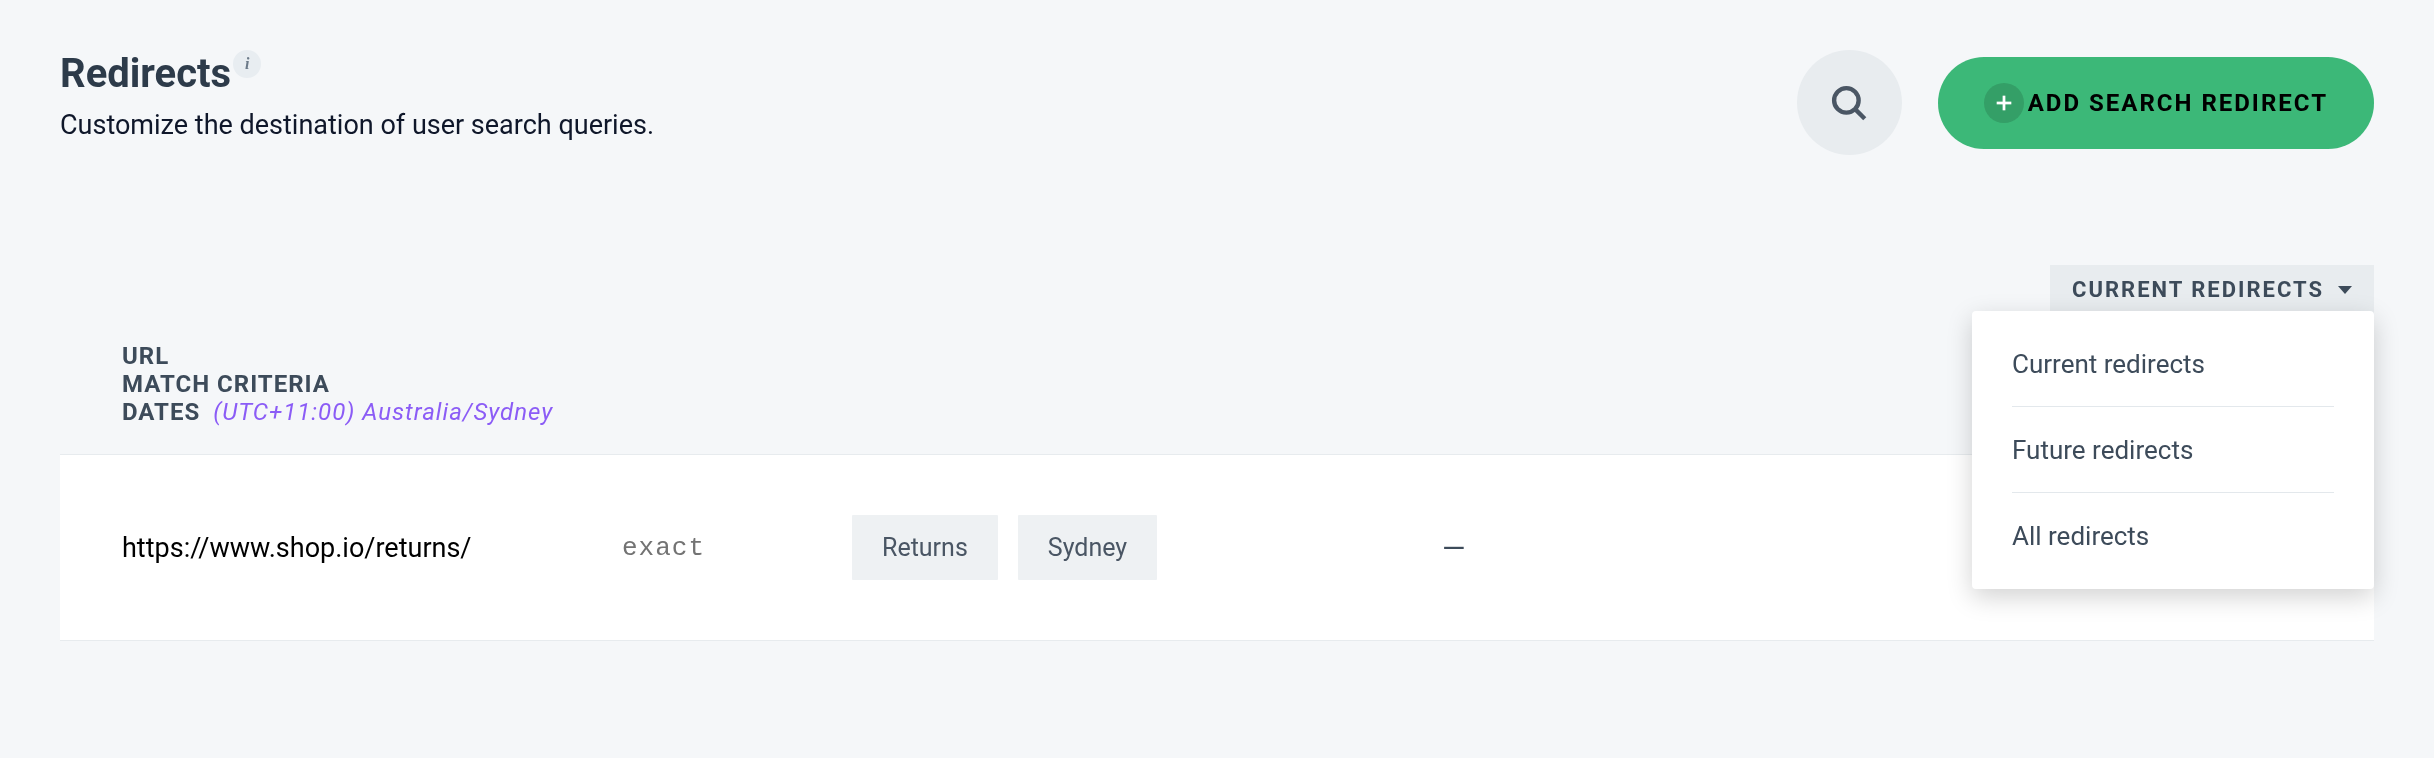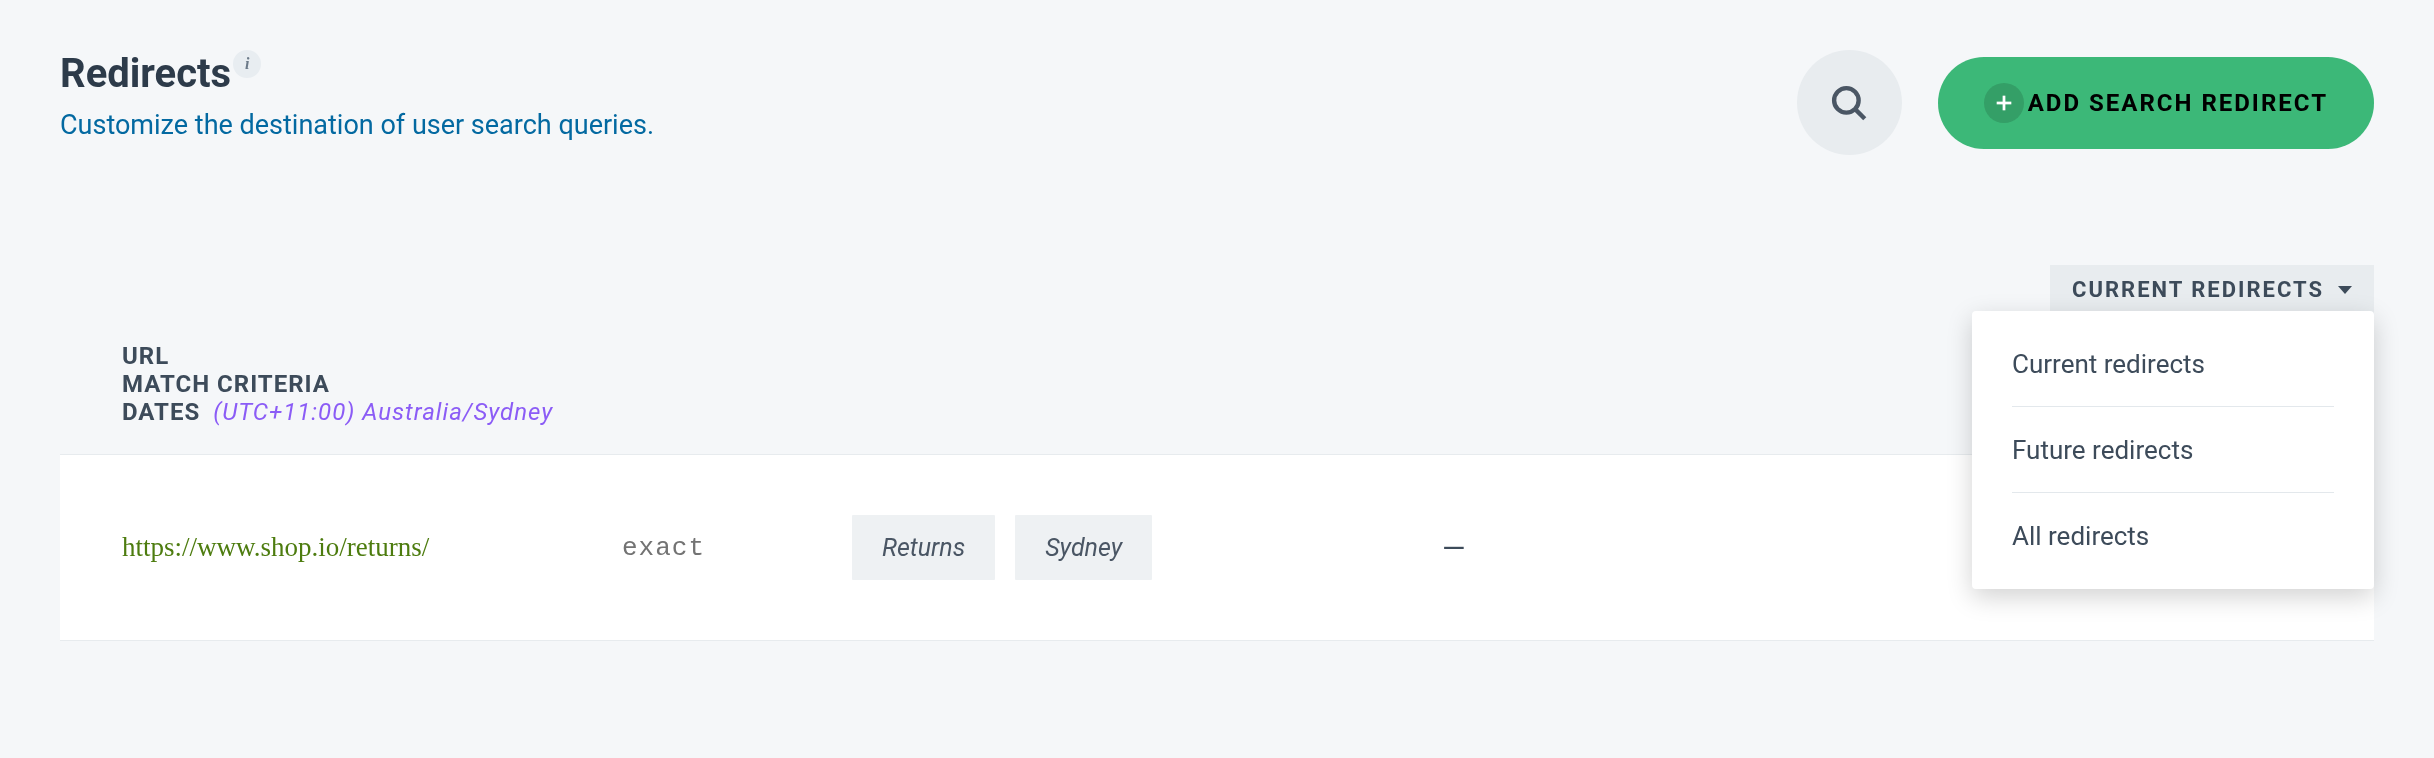--- a/index.html
+++ b/index.html
@@ -46,21 +46,21 @@
       align-items: center;
       justify-content: center;
       font-style: italic;
       font-size: 16px;
       color: #6c7a89;
       font-family: Georgia, serif;
       font-weight: 600;
     }
     .subtitle {
       font-size: 27px;
-      color: #0369a1;
+      color: #0f172a;
       margin-top: 12px;
       font-weight: 400;
     }
     .actions {
       display: flex;
       align-items: center;
       gap: 36px;
     }
     .search-btn {
       width: 105px;
@@ -188,42 +188,40 @@
       border-bottom: 1px solid #e7ebee;
     }
     .table-row {
       display: flex;
       padding: 60px 62px;
       align-items: center;
       font-size: 27px;
     }
     .url-cell {
       width: 500px;
-      color: #4d7c0f;
-      font-family: Liberation Serif, serif;
+      color: #000000;
     }
     .match-type {
       width: 230px;
       font-family: "Courier New", monospace;
       font-size: 26px;
       color: #737373;
       letter-spacing: 1px;
     }
     .criteria-cell {
       flex: 1;
       display: flex;
       gap: 20px;
     }
     .chip {
       background: #eef1f3;
       padding: 18px 30px;
       border-radius: 1px;
       font-size: 25px;
       color: #4a5664;
-      font-style: italic;
     }
     .dates-cell {
       width: 870px;
       color: #3d4b5a;
       font-size: 30px;
     }
   </style>
 </head>
 <body>
 

